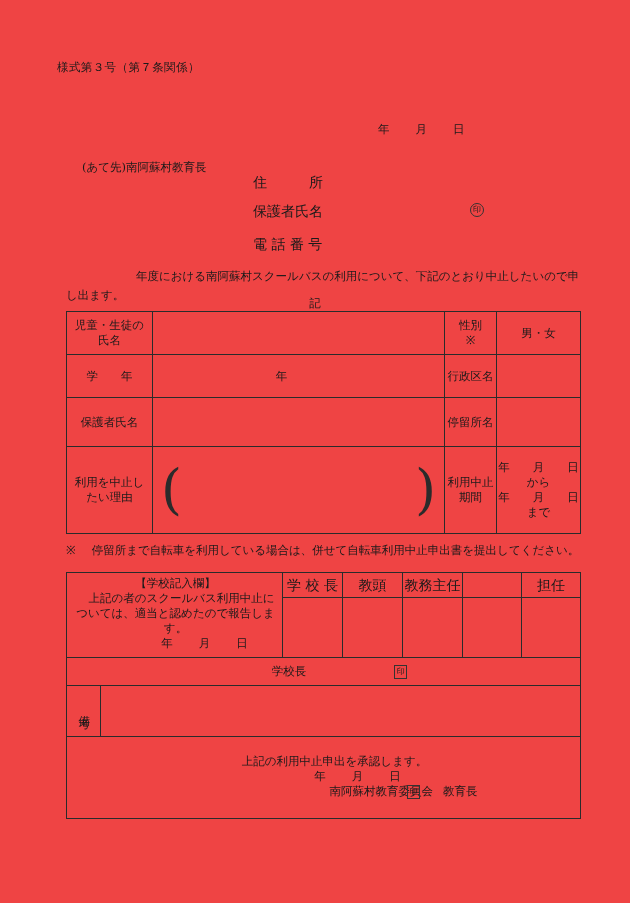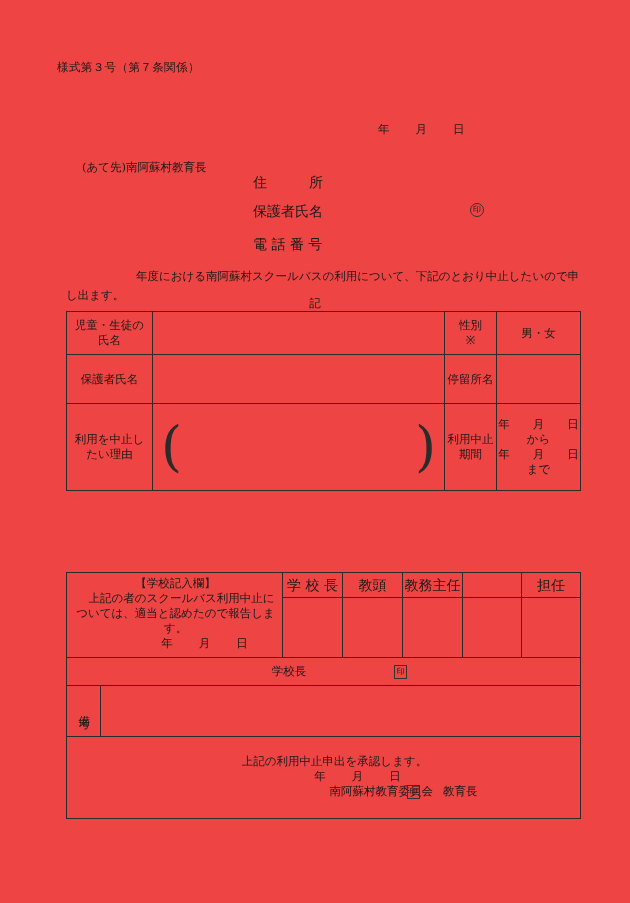--- a/index.html
+++ b/index.html
@@ -263,20 +263,28 @@
           <span>氏名</span>
         </td>
         <td></td>
         <td class="gender-head">
           <span>性別</span><br>
           <span>※</span>
         </td>
         <td>男・女</td>
       </tr>
       <tr>
+        <td class="cell-label" style="height:42px">学　　年</td>
+        <td class="cell-year-right">
+          <span>年</span>
+        </td>
+        <td>行政区名</td>
+        <td></td>
+      </tr>
+      <tr>
         <td class="cell-label" style="height:48px">保護者氏名</td>
         <td></td>
         <td>停留所名</td>
         <td></td>
       </tr>
       <tr>
         <td class="cell-label" style="height:86px">
           <span>利用を中止し</span><br>
           <span>たい理由</span>
         </td>
@@ -291,20 +299,23 @@
           <span>期間</span>
         </td>
         <td class="period-cell">
           <span>年　　月　　日から</span>
           <span class="row2">年　　月　　日まで</span>
         </td>
       </tr>
     </tbody>
   </table>
 
+  <div class="note-line">
+    <span>※</span><span class="ind"></span><span>停留所まで自転車を利用している場合は、併せて自転車利用中止申出書を提出してください。</span>
+  </div>
 
   <table class="frm" id="school-table">
     <colgroup>
       <col style="width:34px">
       <col style="width:182px">
       <col style="width:60px">
       <col style="width:60px">
       <col style="width:60px">
       <col style="width:59px">
       <col style="width:59px">

